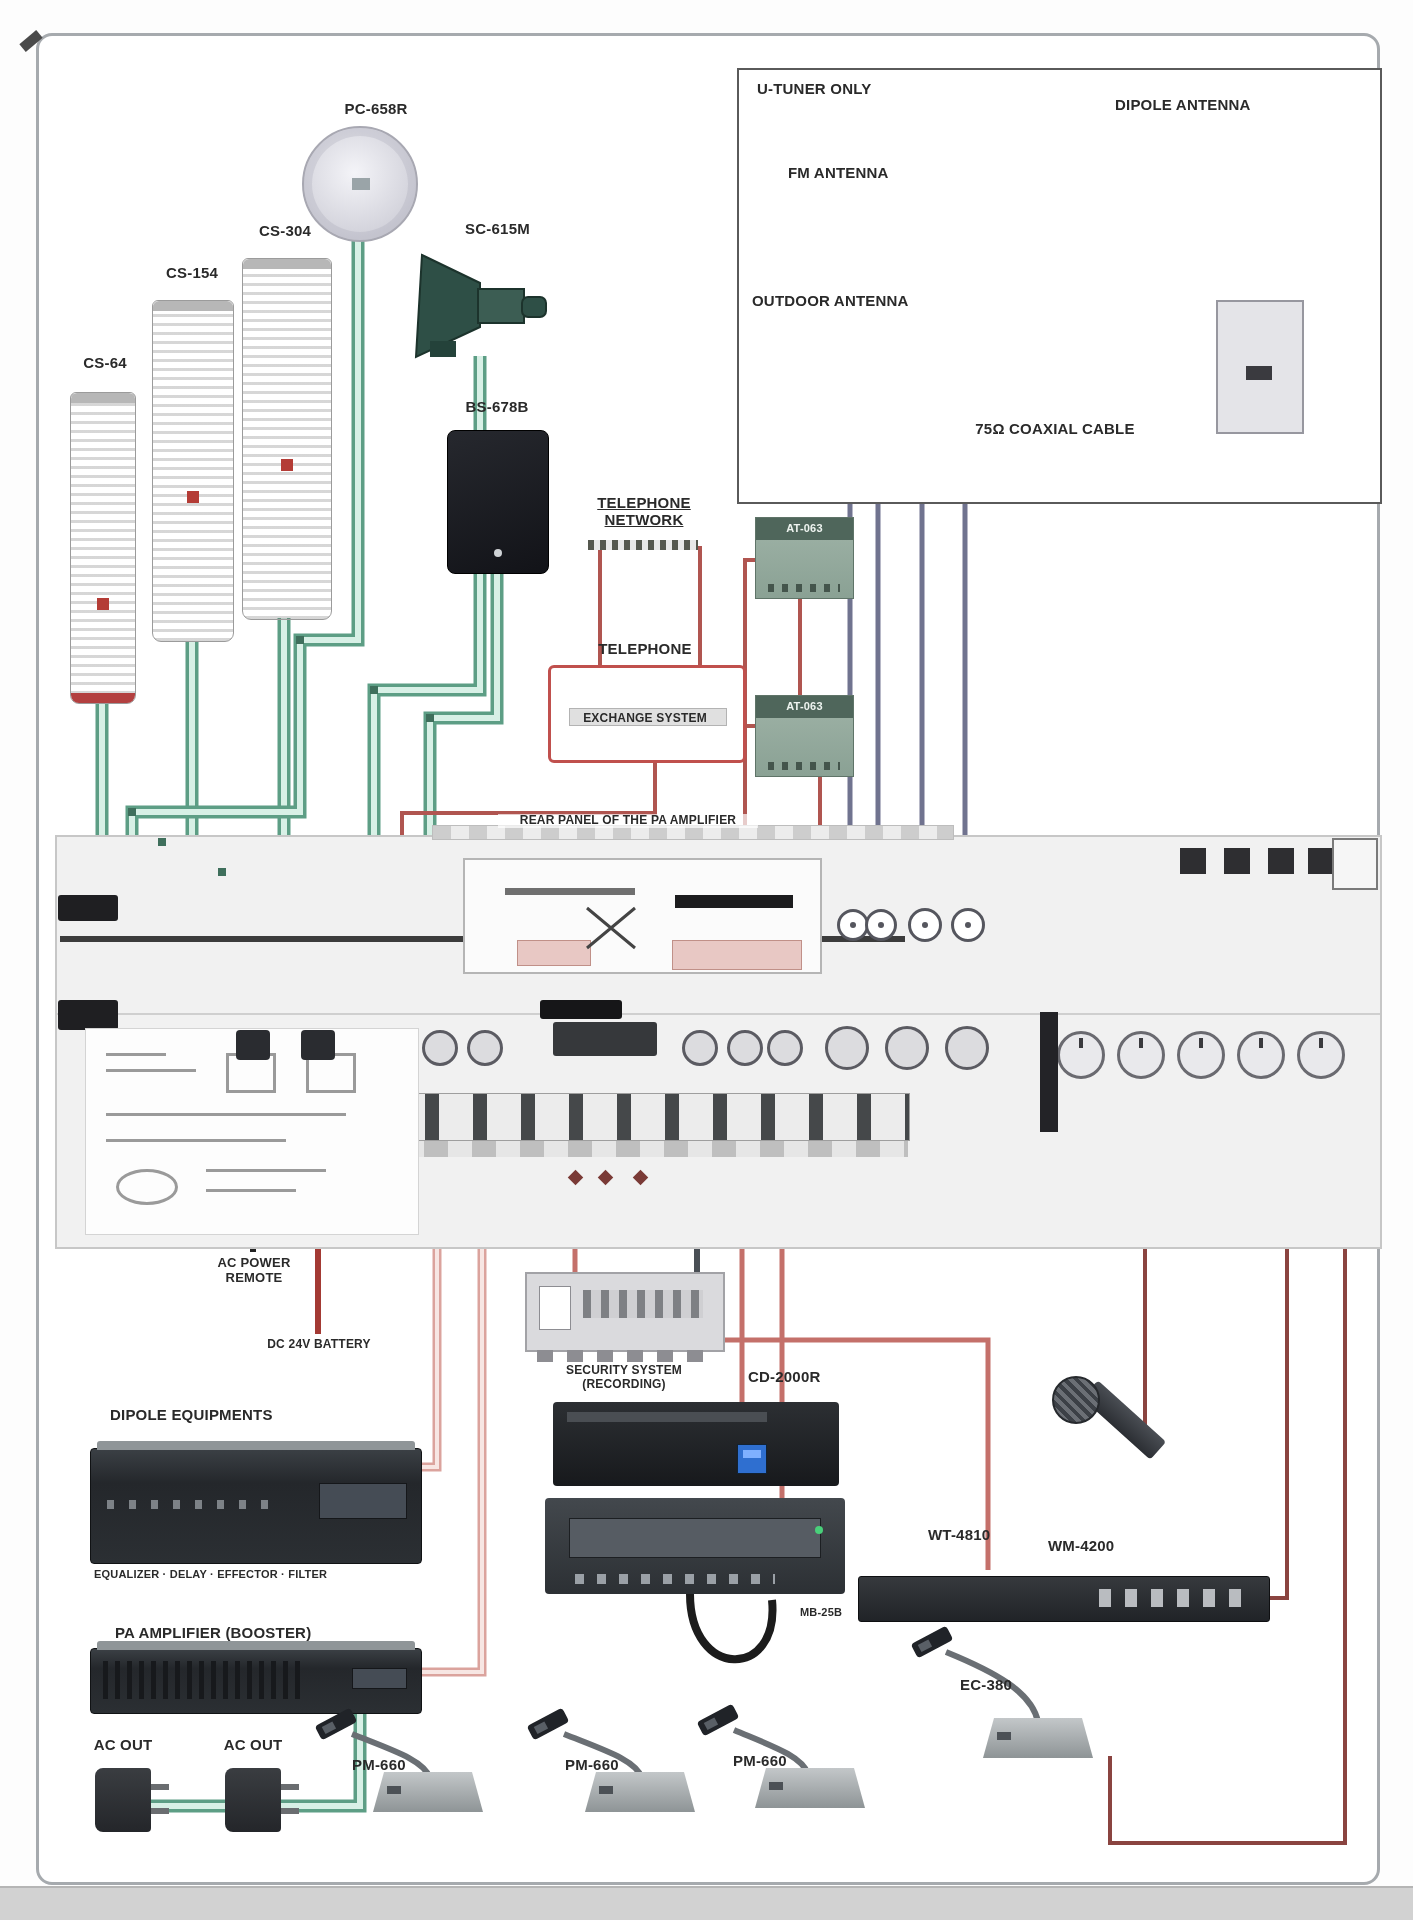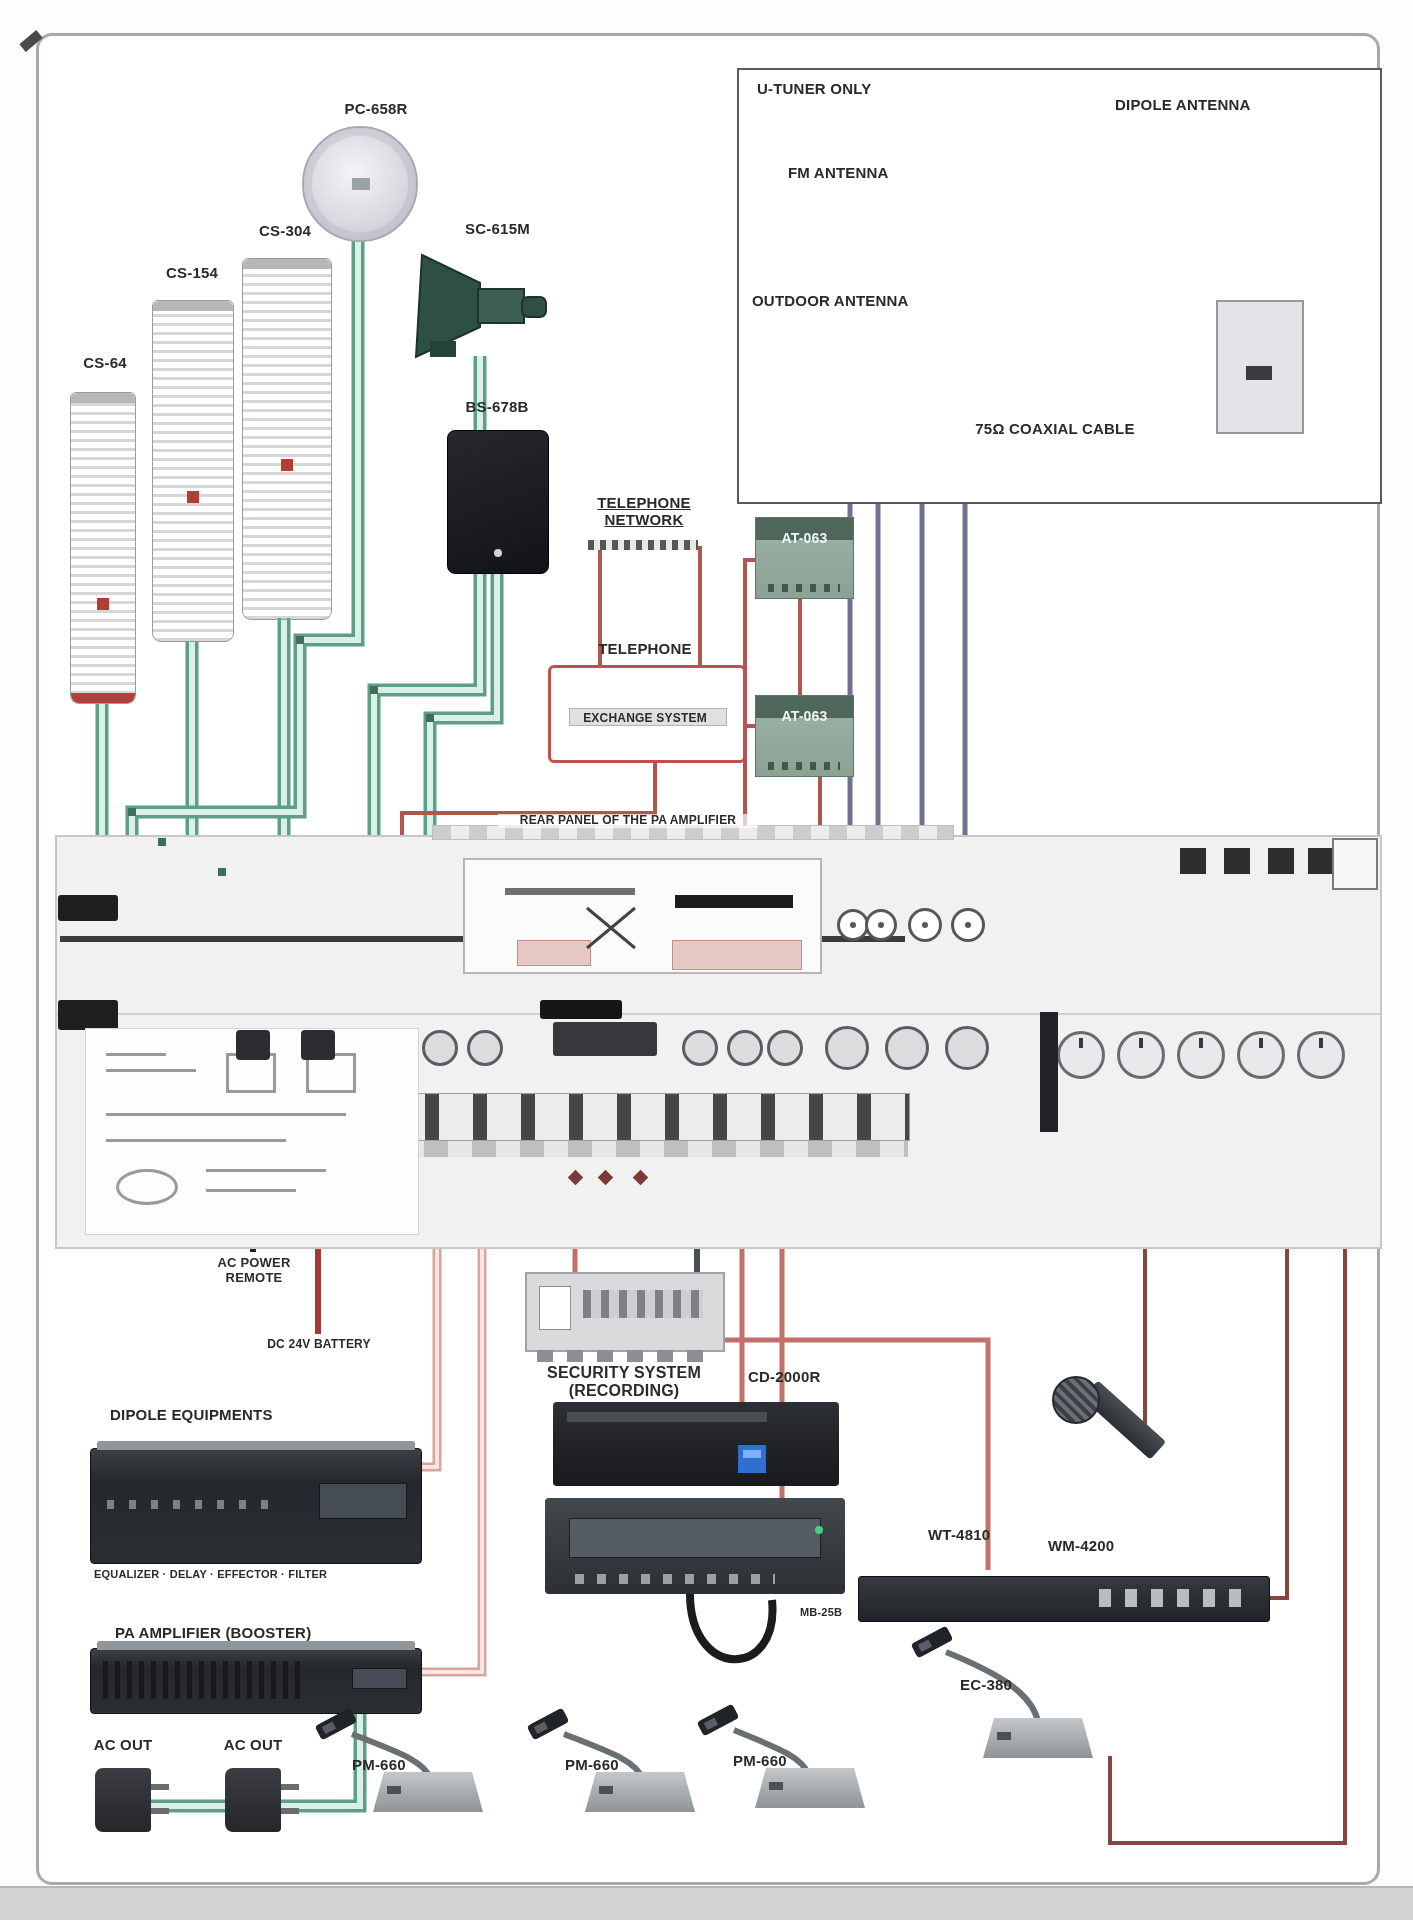--- a/index.html
+++ b/index.html
@@ -36,21 +36,21 @@
   #matching-box{left:1216px;top:300px;width:84px;height:130px;background:#e4e4e8;border:2px solid #97979f;z-index:3;}
   #matching-box .slot{position:absolute;left:28px;top:64px;width:26px;height:14px;background:#3a3a3f;}
   
   #exchange-box{left:548px;top:665px;width:192px;height:92px;border:3px solid #c0504d;border-radius:6px;background:#fff;z-index:4;}
   #exchange-box .dev{position:absolute;left:18px;top:40px;width:156px;height:16px;background:#e0e0e0;border:1px solid #b3b3b3;}
   .tel-ticks{left:588px;top:540px;width:110px;height:10px;z-index:4;
       background:repeating-linear-gradient(90deg,#55584f 0 6px,#e8e8e8 6px 12px);}
   
   .att{width:97px;height:80px;background:linear-gradient(180deg,#9fb3a7,#8aa194);border:1px solid #5f7468;z-index:4;}
   .att .band{position:absolute;left:0;top:0;width:100%;height:22px;background:#4f665b;}
-  .att .band .lbl{position:static;display:block;color:#eef4f0;font-size:14px;padding-top:12px;}
+  .att .band .lbl{position:static;display:block;color:#eef4f0;font-size:11px;padding-top:4px;}
   .att .pins{position:absolute;left:12px;bottom:6px;width:72px;height:8px;
       background:repeating-linear-gradient(90deg,#44554c 0 6px,transparent 6px 14px);}
   
   #amp-panel{left:55px;top:835px;width:1323px;height:410px;background:#f1f1f1;border:2px solid #c7c7c7;z-index:2;}
   #amp-panel .divider{position:absolute;left:0;top:176px;width:100%;height:2px;background:#cfcfcf;}
   #amp-panel .topnubs{position:absolute;left:375px;top:-12px;width:520px;height:13px;
       background:repeating-linear-gradient(90deg,#cdcdcd 0 18px,#ececec 18px 36px);border:1px solid #bdbdbd;}
   .blockL{background:#1f1f22;border-radius:3px;z-index:3;}
   #busline{left:60px;top:936px;width:845px;height:6px;background:#3c3c3c;z-index:3;}
   #term-strip{left:88px;top:1093px;width:820px;height:46px;border:1px solid #9e9e9e;z-index:3;
@@ -428,21 +428,21 @@
   <div class="abs plug" style="left:225px;top:1768px;">
       <div class="p1"></div>
       <div class="p2"></div>
     </div>
 
   <div class="abs" id="timer">
     <div class="win"></div>
       <div class="keys"></div>
       <div class="tabs"></div>
   </div>
-  <div class="lbl" style="left:536px;top:1364px;width:176px;font-size:16px;">SECURITY SYSTEM (RECORDING)</div>
+  <div class="lbl" style="left:536px;top:1364px;width:176px;font-size:12px;">SECURITY SYSTEM (RECORDING)</div>
   <div class="lbl left" style="left:748px;top:1368px;width:95px;">CD-2000R</div>
 
   <div class="abs" id="cdp">
     <div class="tray"></div>
       <div class="blue">
         <i></i>
       </div>
   </div>
   <div class="abs" id="tape">
     <div class="panel"></div>

